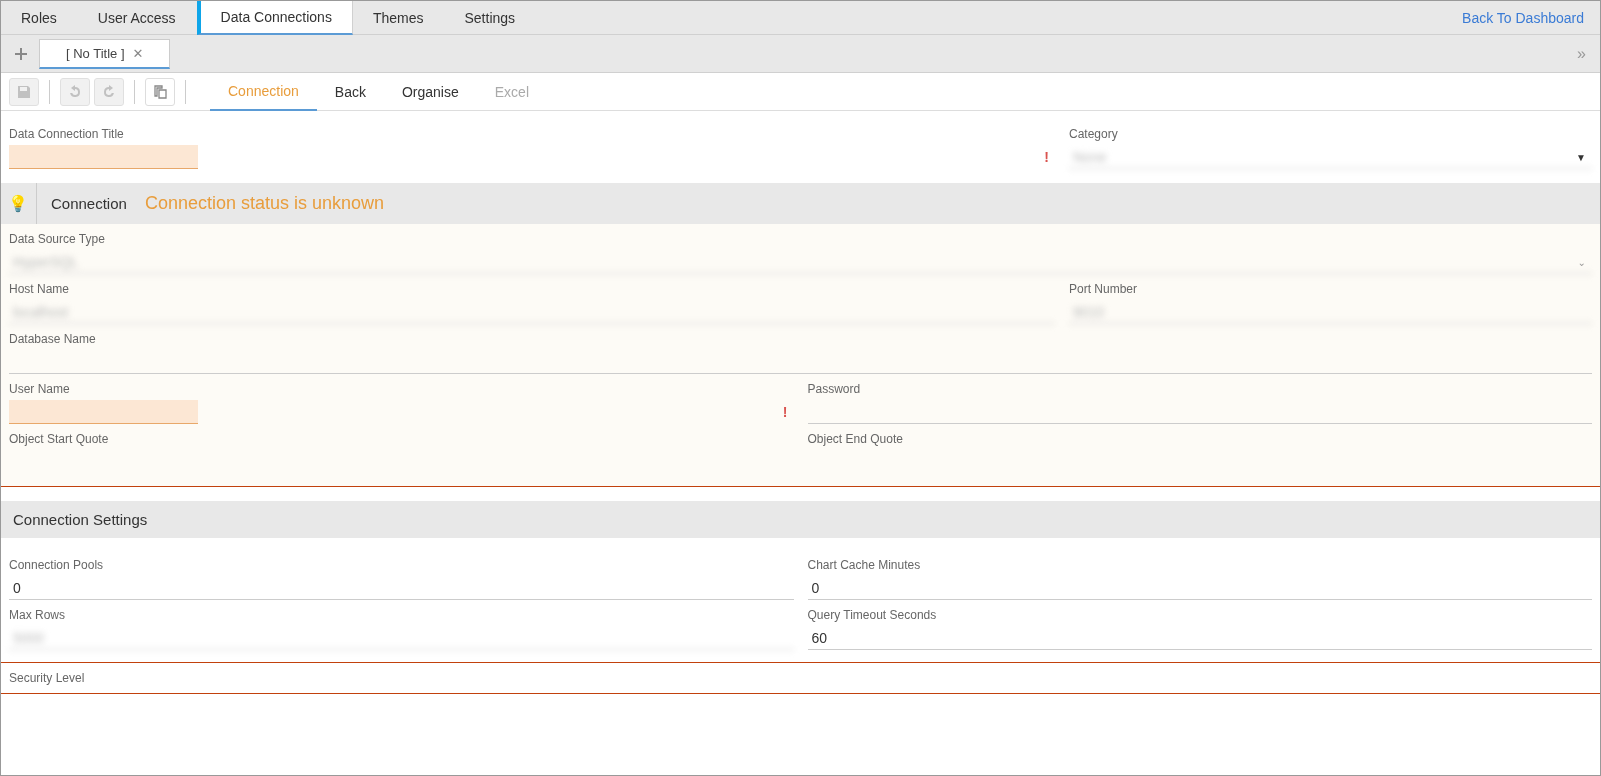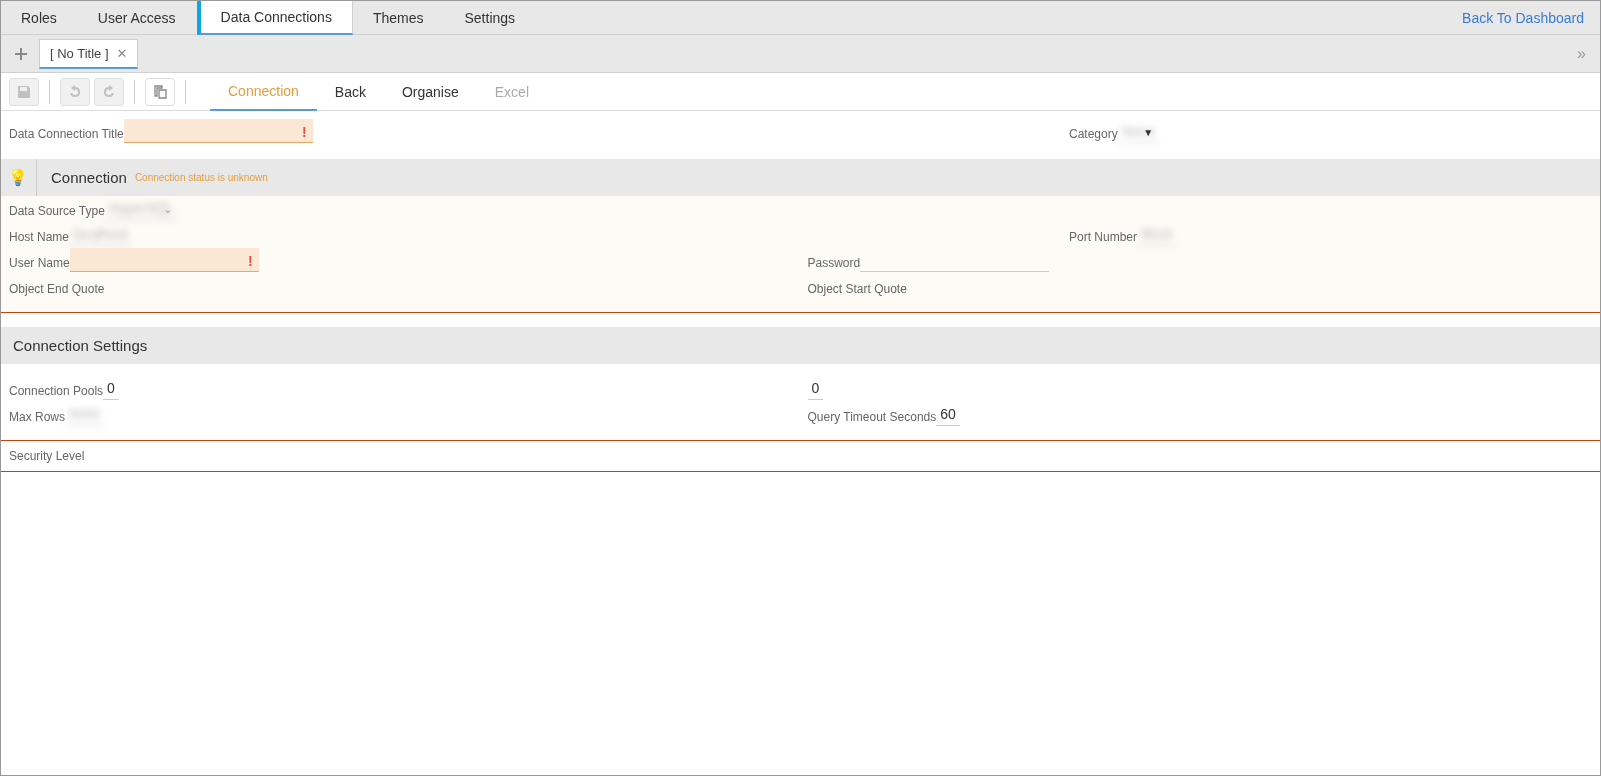--- a/index.html
+++ b/index.html
@@ -72,21 +72,21 @@
     color: #888;
     font-size: 20px;
     font-weight: bold;
     cursor: pointer;
     margin-right: 6px;
   }
   .doctab {
     background: #fff;
     border: 1px solid #ccc;
     border-bottom: 2px solid #5b9bd5;
-    padding: 6px 10px;
+    padding: 6px 26px;
     display: flex;
     align-items: center;
     gap: 8px;
     font-size: 13px;
     color: #444;
     justify-content: center;
   }
   .doctab .close-x {
     color: #888;
     font-size: 13px;
@@ -147,21 +147,21 @@
     border-bottom: 2px solid #5b9bd5;
     margin-bottom: -1px;
   }
   .inner-tab.disabled { color: #aaa; cursor: default; }
 
   
   .form-area {
     padding: 8px 8px 0 8px;
   }
   .row { display: flex; gap: 14px; margin-bottom: 0; }
-  .field { flex: 1; display: flex; flex-direction: row; }
+  .field { flex: 1; display: flex; flex-direction: column; }
   .field-label {
     font-size: 12px;
     color: #666;
     margin-bottom: 4px;
     margin-top: 8px;
   }
   .field-input {
     height: 24px;
     border: none;
     border-bottom: 1px solid #ccc;
@@ -220,22 +220,22 @@
     border-right: 1px solid #ccc;
     margin: -10px 14px -10px -12px;
     align-self: stretch;
   }
   .bulb {
     color: #e89d3c;
     font-size: 16px;
   }
   .status-text {
     color: #e89d3c;
-    font-size: 10px;
-    margin-left: 8px;
+    font-size: 18px;
+    margin-left: 18px;
   }
 
   .section-body {
     background: #fdfbf6;
     margin: 0 -8px;
     padding: 0 8px 12px 8px;
     border-bottom: 1px solid #c2410c;
   }
   .section-body.plain { background: #fff; }
 
@@ -342,53 +342,60 @@
           <div class="field-label">Host Name</div>
           <div class="field-input blurred" style="display:flex;align-items:center">localhost</div>
         </div>
         <div class="field" style="flex:5">
           <div class="field-label">Port Number</div>
           <div class="field-input blurred" style="display:flex;align-items:center">9010</div>
         </div>
       </div>
       <div class="row">
         <div class="field">
+          <div class="field-label">Database Name</div>
+          <input class="field-input" value="" style="">
+        </div>
+      </div>
+      <div class="row">
+        <div class="field">
           <div class="field-label">User Name</div>
           <div class="input-wrap">
             <input class="field-input warn" value="" style="">
             <span class="bang">!</span>
           </div>
         </div>
         <div class="field">
           <div class="field-label">Password</div>
           <input type="password" class="field-input" value="" style="">
         </div>
       </div>
       <div class="row">
         <div class="field">
+          <div class="field-label">Object Start Quote</div>
+          <input class="field-input" style="border-bottom: none;" value="">
+        </div>
+        <div class="field">
           <div class="field-label">Object End Quote</div>
           <input class="field-input" style="border-bottom: none;" value="">
         </div>
-        <div class="field">
-          <div class="field-label">Object Start Quote</div>
-          <input class="field-input" style="border-bottom: none;" value="">
-        </div>
       </div>
     </div>
 
     <div class="section-header">
       <span>Connection Settings</span>
     </div>
     <div class="section-body plain">
       <div class="row" style="margin-top:12px">
         <div class="field">
           <div class="field-label">Connection Pools</div>
           <div class="field-input" style="display:flex;align-items:center">0</div>
         </div>
         <div class="field">
+          <div class="field-label">Chart Cache Minutes</div>
           <div class="field-input" style="display:flex;align-items:center">0</div>
         </div>
       </div>
       <div class="row">
         <div class="field">
           <div class="field-label">Max Rows</div>
           <div class="field-input blurred" style="display:flex;align-items:center">5000</div>
         </div>
         <div class="field">
           <div class="field-label">Query Timeout Seconds</div>

